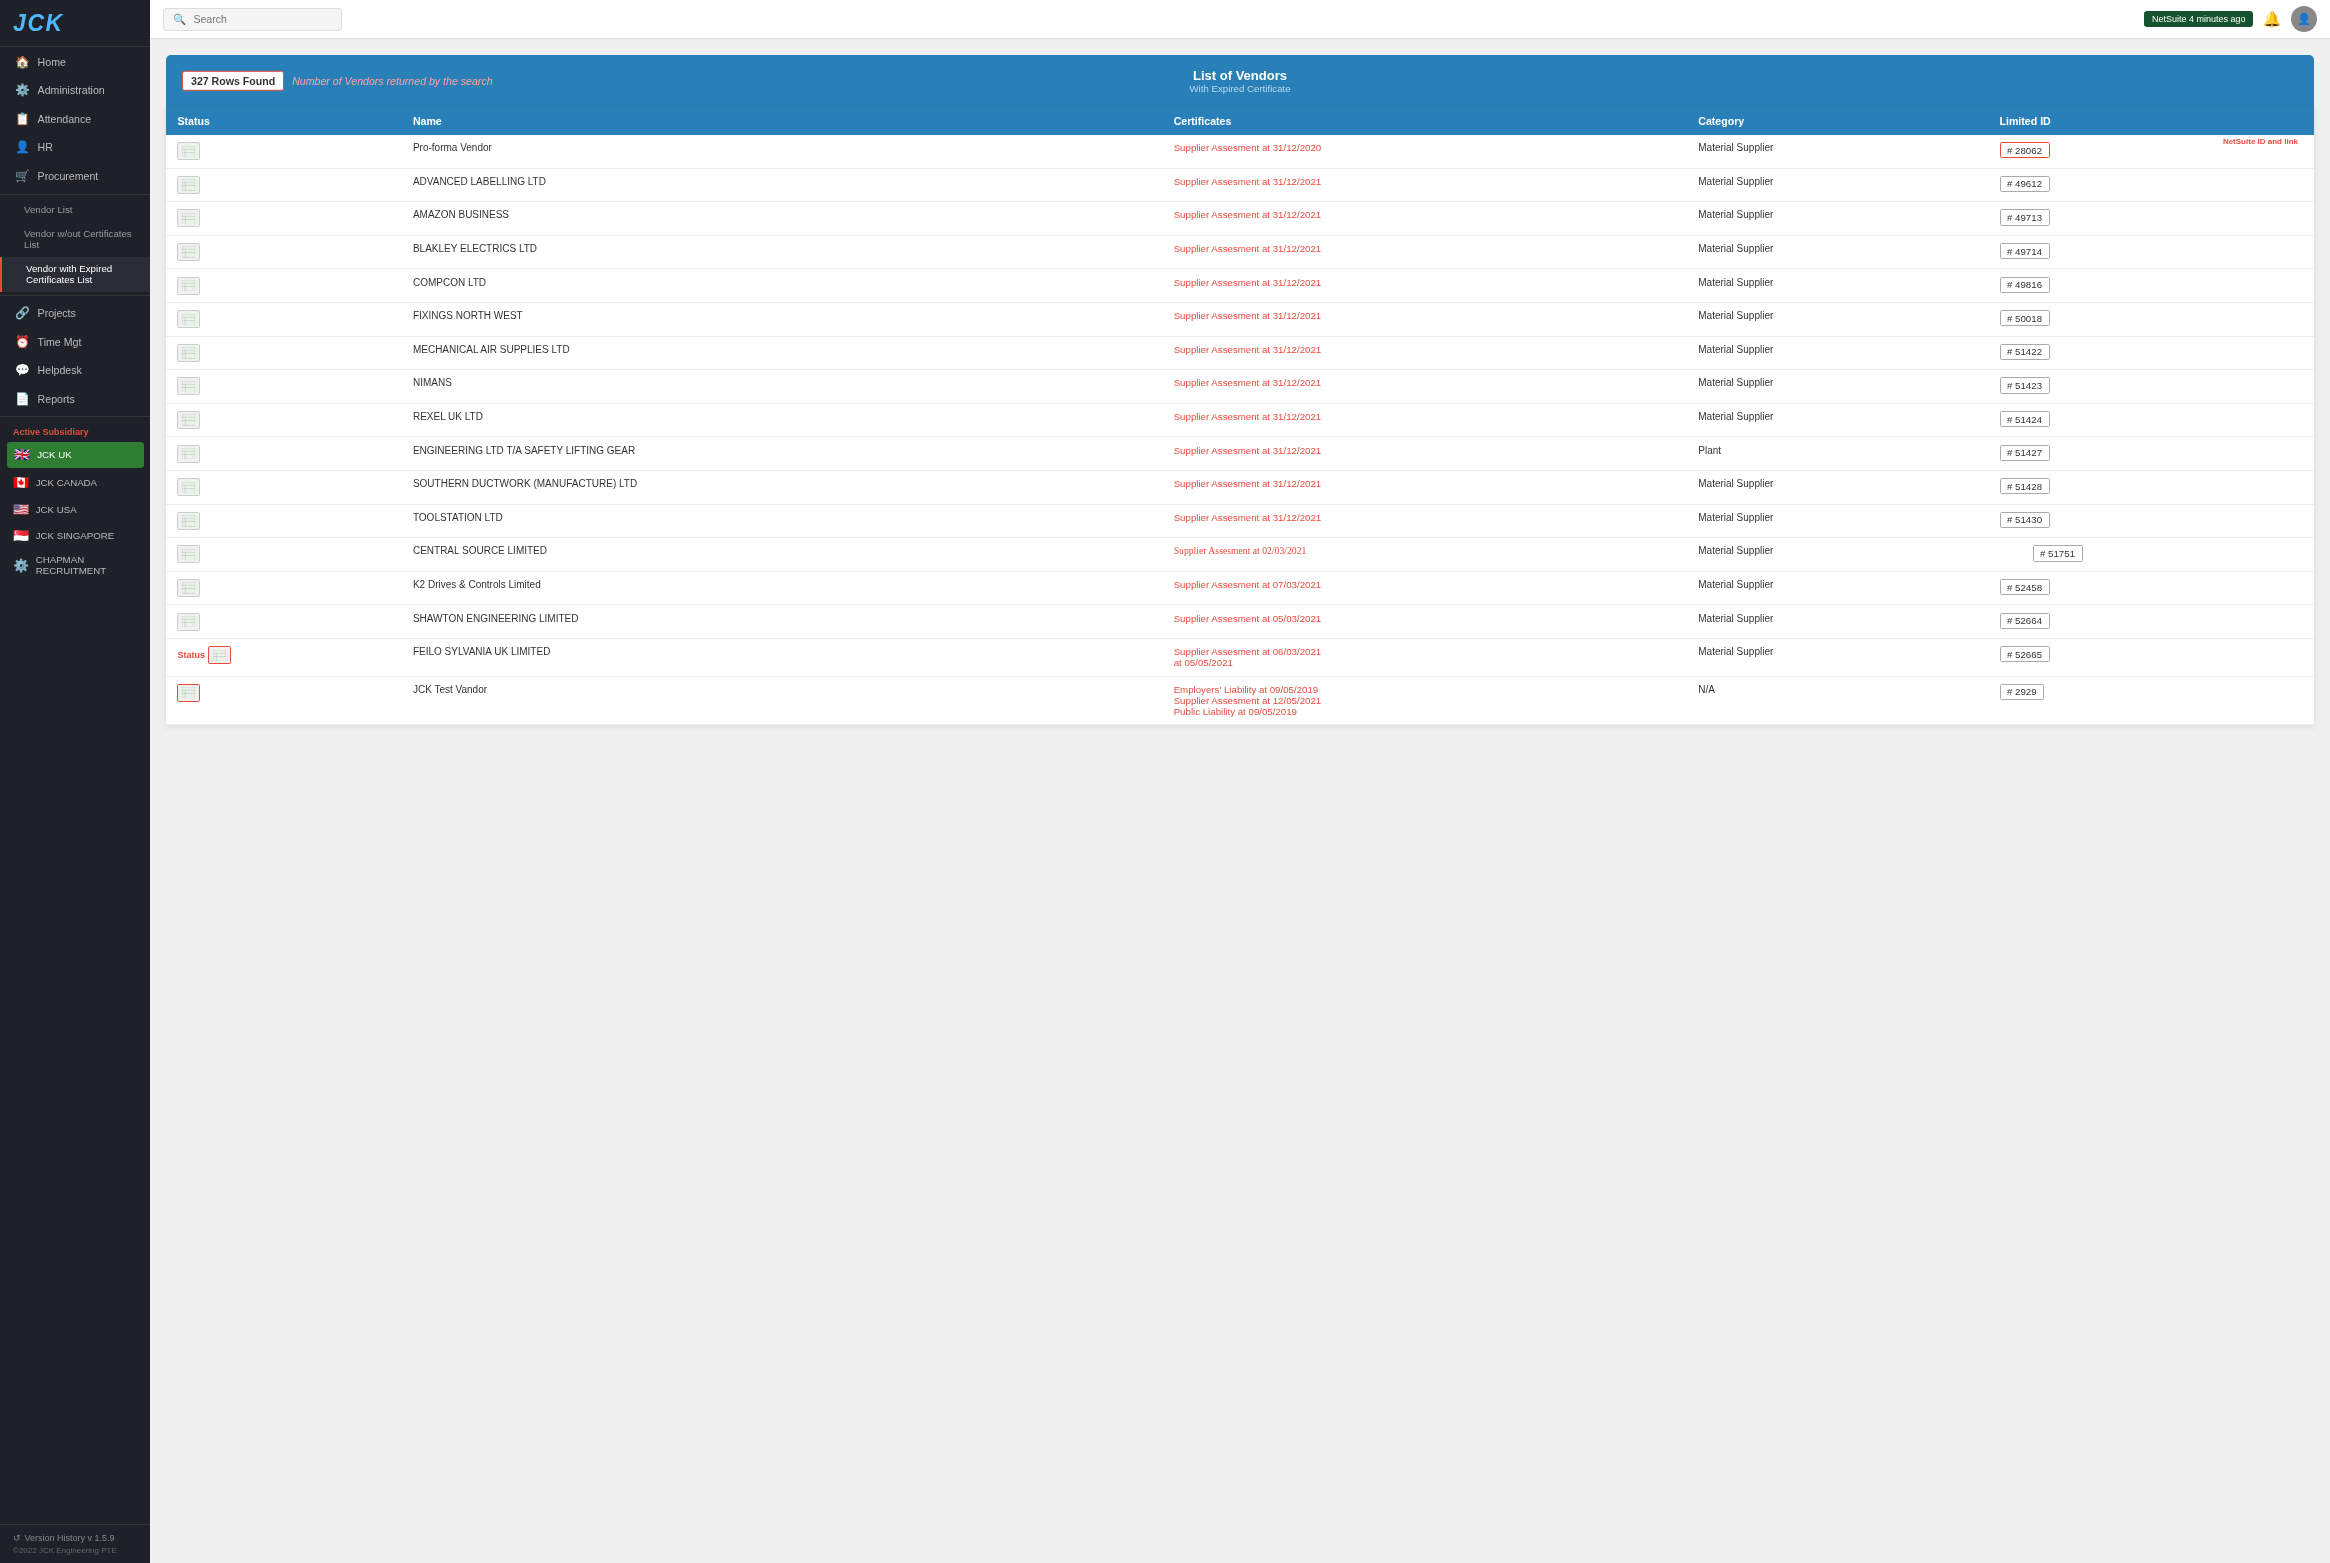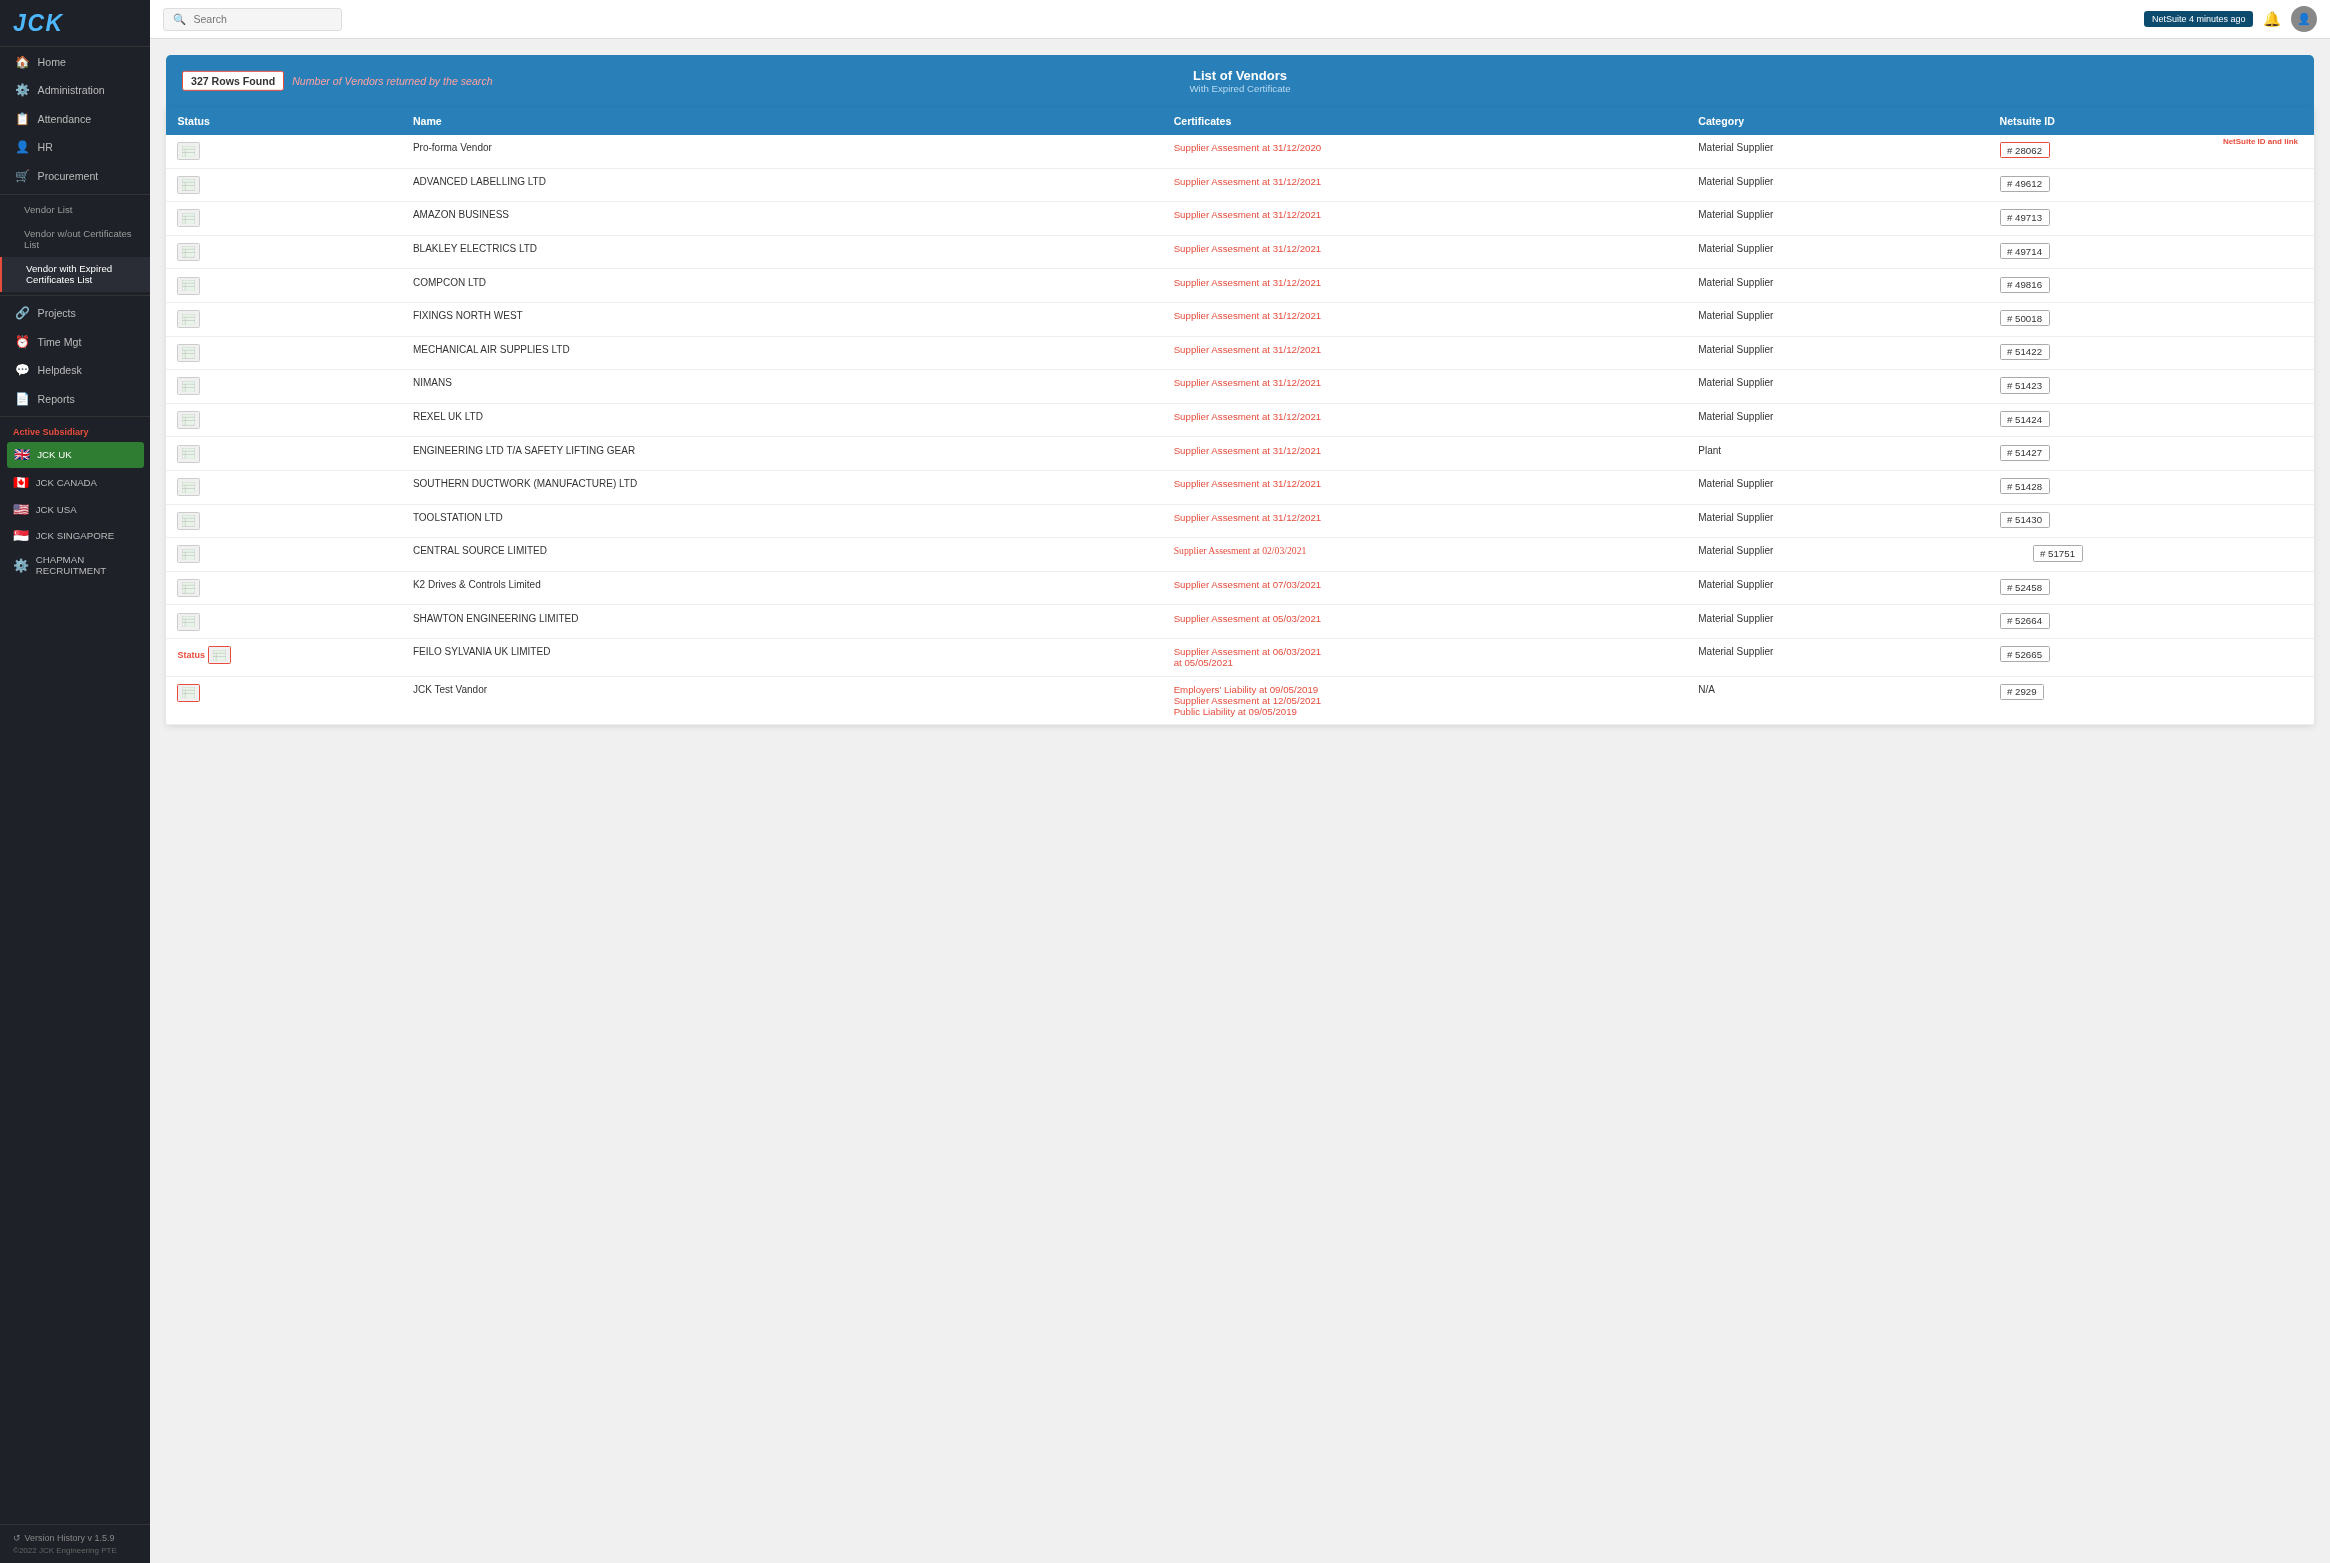--- a/index.html
+++ b/index.html
@@ -99,21 +99,21 @@
     .search-box input {
       border: none;
       background: transparent;
       outline: none;
       font-size: 10.6px;
       color: #555;
       width: 100%;
     }
     .topbar-right { margin-left: auto; display: flex; align-items: center; gap: 9.7px; }
     .netsuite-badge {
-      background: #0c4a6e;
+      background: #14532d;
       color: #fff;
       font-size: 9px;
       padding: 3.2px 8px;
       border-radius: 3.2px;
     }
     .bell-icon { font-size: 14.6px; color: #555; cursor: pointer; }
     .avatar { width: 26px; height: 26px; border-radius: 50%; background: #888; overflow: hidden; cursor: pointer; }
 
     
     .content {
@@ -301,21 +301,21 @@
       <div style="position:absolute; right:16px; top:29px; color:#e74c3c; font-size:8px; font-weight:700; z-index:10; text-align:left; line-height:1.4;">NetSuite ID
 and link</div>
 
       <table class="vendor-table">
         <thead>
           <tr>
             <th>Status</th>
             <th>Name</th>
             <th>Certificates</th>
             <th>Category</th>
-            <th>Netsuite ID</th>
+            <th>Limited ID</th>
           </tr>
         </thead>
         <tbody id="table-body">
         <tr>
               <td><div style="width: 23px; height: 18px; background: rgb(240, 240, 240); border: 0.8px solid rgb(204, 204, 204); display: inline-flex; align-items: center; justify-content: center; border-radius: 1.6px; font-size: 7.3px; color: rgb(102, 102, 102);">
                   <svg width="13" height="11.4" viewBox="0 0 16 14">
                     <rect x="0" y="0" width="16" height="14" rx="1" fill="#e8f4e8" stroke="#aaa" stroke-width="0.5"></rect>
                     <line x1="0" y1="4" x2="16" y2="4" stroke="#aaa" stroke-width="0.5"></line>
                     <line x1="0" y1="8" x2="16" y2="8" stroke="#aaa" stroke-width="0.5"></line>
                     <line x1="4" y1="4" x2="4" y2="14" stroke="#aaa" stroke-width="0.5"></line>

